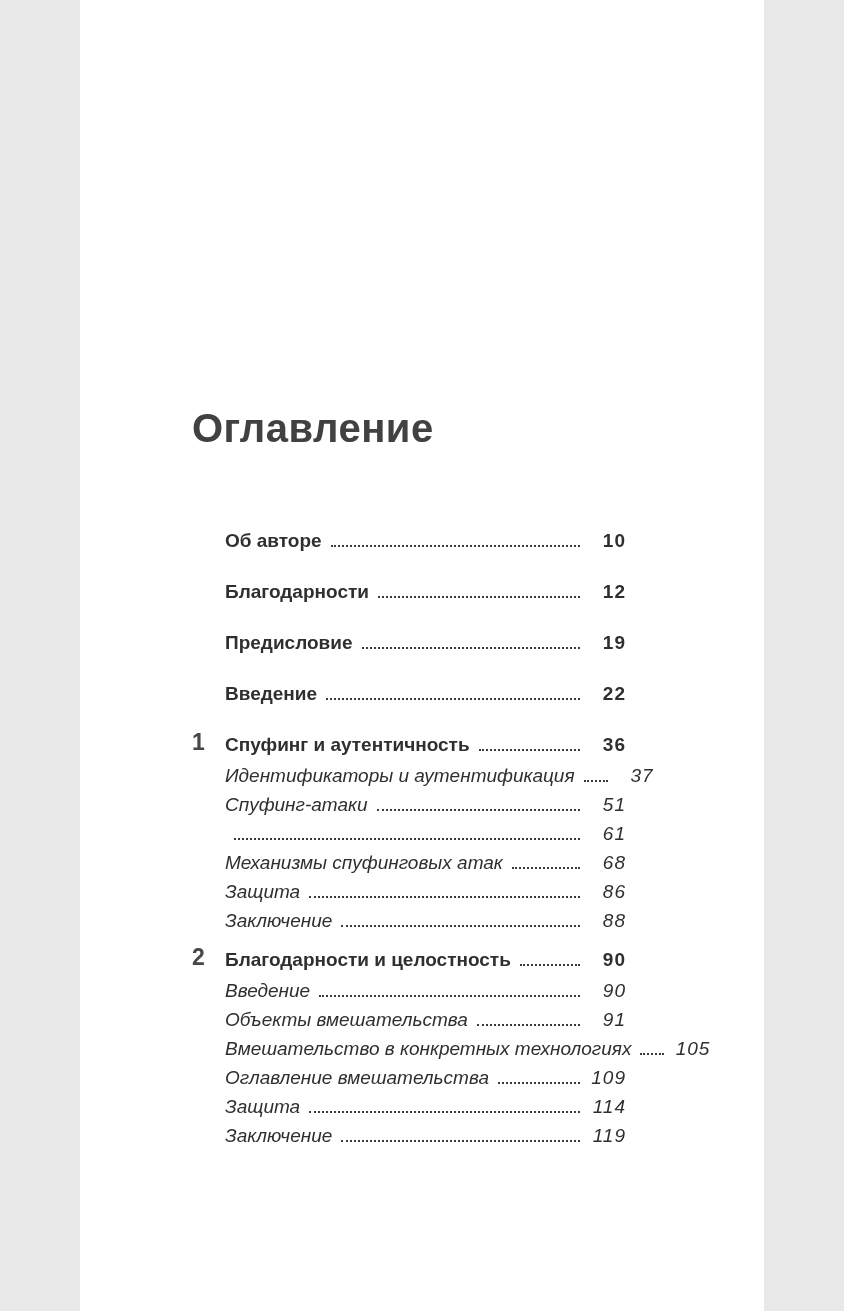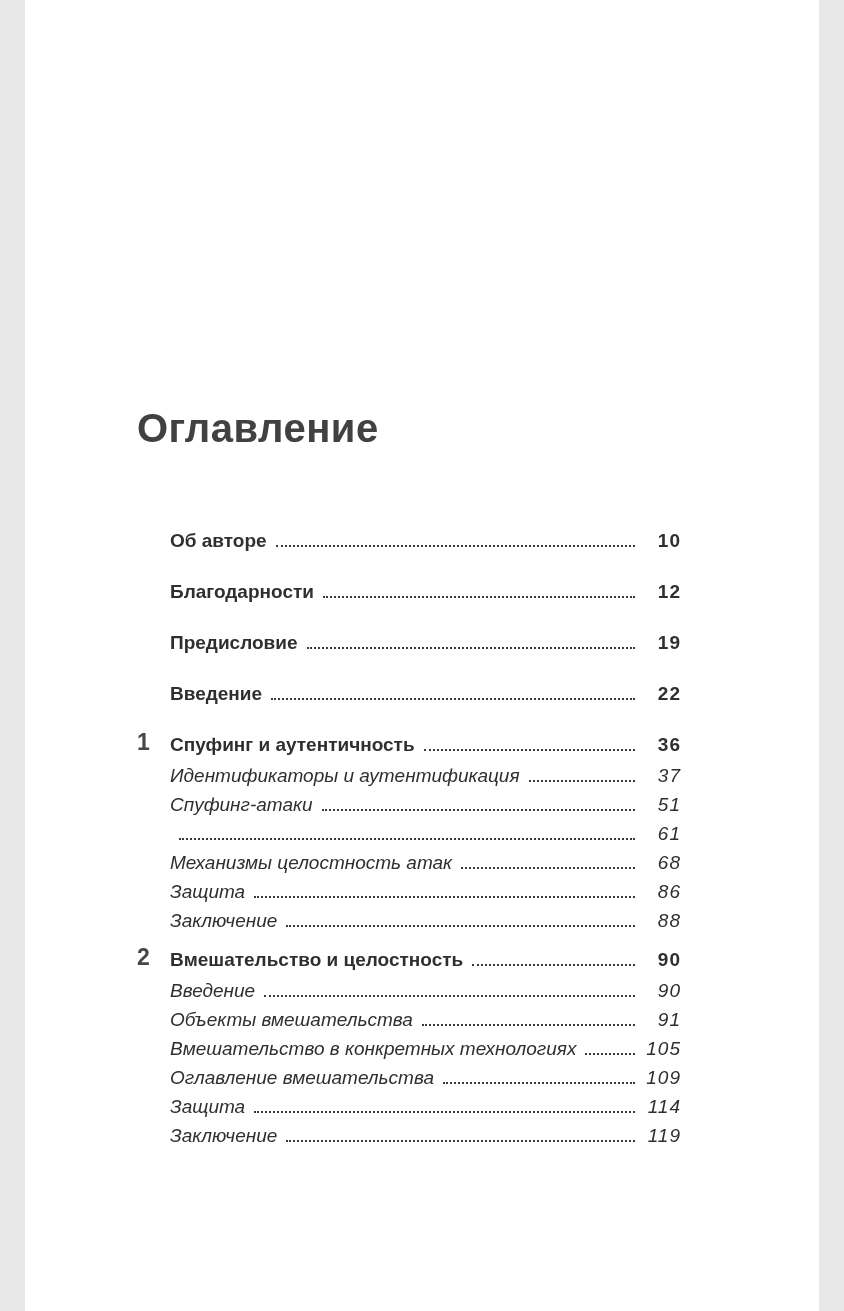--- a/index.html
+++ b/index.html
@@ -5,21 +5,21 @@
   :root{
     --text:#2f2f2f;
     --title:#414141;
     --chapnum:#474747;
     --bg:#ffffff;
     --dots:#3a3a3a;
   }
   html,body{margin:0;padding:0;background:#e8e8e8;}
   .page{
     position:relative;
-    width:794px;height:1311px;
+    width:684px;height:1311px;
     background:var(--bg);
     font-family:"Liberation Sans", sans-serif;
     color:var(--text);
     overflow:hidden;
     margin:0 auto;
   }
   .content{
     padding:408px 138px 0 112px;
     box-sizing:border-box;
   }
@@ -113,39 +113,39 @@
             <div class="row row-sub">
     <span class="label">Спуфинг-атаки</span>
     <span class="leader"></span>
     <span class="pagenum">51</span>
   </div>
             <div class="row row-sub">
     <span class="leader"></span>
     <span class="pagenum">61</span>
   </div>
             <div class="row row-sub">
-    <span class="label">Механизмы целостность атак</span>
+    <span class="label">Механизмы спуфинговых атак</span>
     <span class="leader"></span>
     <span class="pagenum">68</span>
   </div>
             <div class="row row-sub">
     <span class="label">Защита</span>
     <span class="leader"></span>
     <span class="pagenum">86</span>
   </div>
             <div class="row row-sub">
     <span class="label">Заключение</span>
     <span class="leader"></span>
     <span class="pagenum">88</span>
   </div>
           </div>
           <div class="chapter">
             <div class="row chapter-heading">
               <span class="chapter-num">2</span>
-    <span class="label">Вмешательство и целостность</span>
+    <span class="label">Благодарности и целостность</span>
     <span class="leader"></span>
     <span class="pagenum">90</span>
   </div>
             <div class="row row-sub">
     <span class="label">Введение</span>
     <span class="leader"></span>
     <span class="pagenum">90</span>
   </div>
             <div class="row row-sub">
     <span class="label">Объекты вмешательства</span>

